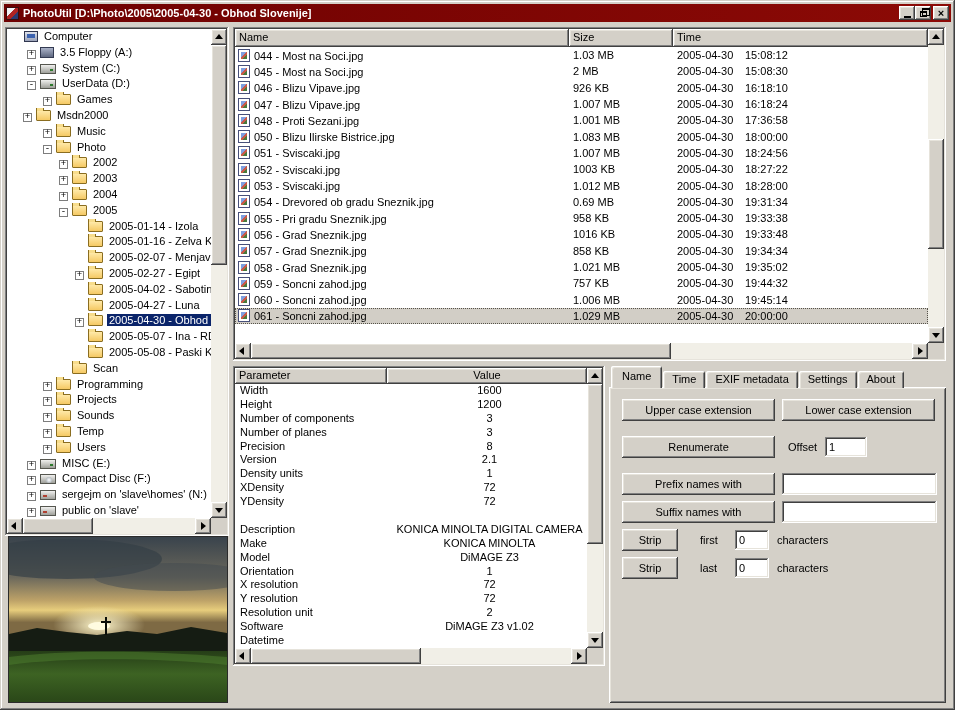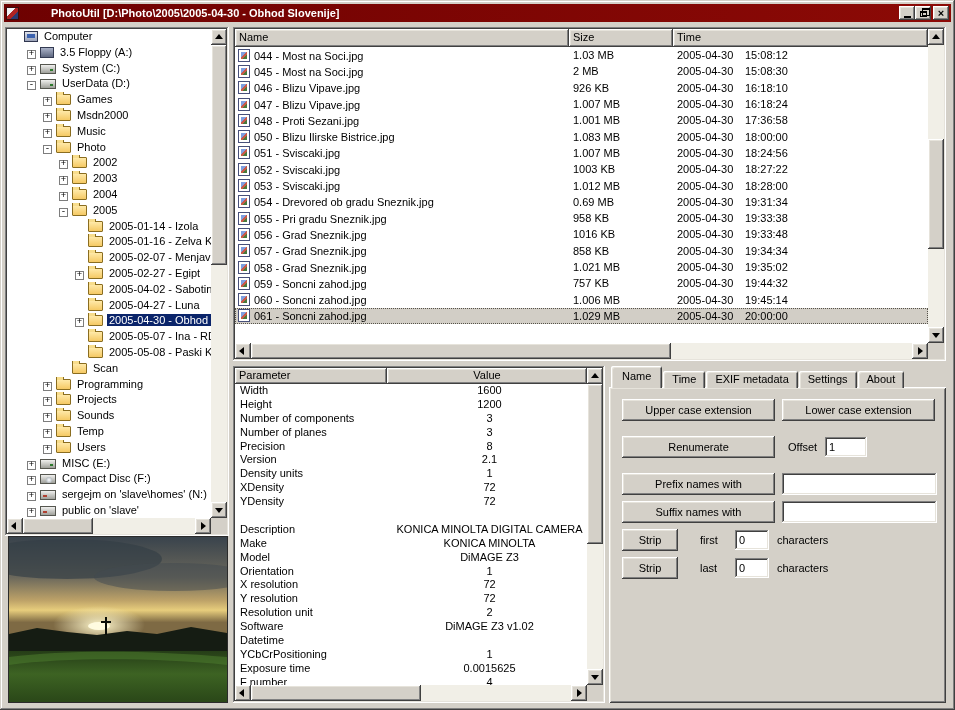--- a/index.html
+++ b/index.html
@@ -3,21 +3,21 @@
 <meta charset="utf-8">
 <style>
   html,body{margin:0;padding:0;background:#000;}
   *{box-sizing:border-box;}
   .window{
     position:relative;width:955px;height:710px;background:#d4d0c8;overflow:hidden;
     font-family:"Liberation Sans","DejaVu Sans",sans-serif;font-size:11px;color:#000;
     box-shadow:inset -1px -1px #404040, inset 1px 1px #d4d0c8, inset -2px -2px #808080, inset 2px 2px #ffffff;
   }
   
-  .titlebar{position:absolute;left:4px;top:4px;right:4px;height:18px;background:linear-gradient(90deg,#6e0101,#8c0a06);display:flex;align-items:center;gap:28px;}
+  .titlebar{position:absolute;left:4px;top:4px;right:4px;height:18px;background:linear-gradient(90deg,#6e0101,#8c0a06);display:flex;align-items:center;}
   .app-icon{width:13px;height:13px;margin:0 4px 0 2px;border:1px solid #3a0d0d;background:linear-gradient(135deg,#f0f0f4 0 38%,#b02424 38% 68%,#2c3a72 68% 100%);flex:none;}
   .title-text{color:#fff;font-weight:bold;white-space:nowrap;overflow:hidden;flex:1;}
   .title-buttons{display:flex;align-items:center;margin-right:2px;}
   .tbtn{width:16px;height:14px;display:inline-flex;align-items:center;justify-content:center;background:#d4d0c8;
     box-shadow:inset -1px -1px #404040, inset 1px 1px #ffffff, inset -2px -2px #808080, inset 2px 2px #e6e3db;}
   .tbtn.close{margin-left:2px;}
   .glyph-min{width:7px;height:2px;background:#000;margin-top:7px;}
   .glyph-max{position:relative;width:7px;height:6px;border:1px solid #000;border-top-width:2px;background:transparent;margin-top:2px;}
   .glyph-max::before{content:"";position:absolute;left:1px;top:-5px;width:6px;height:5px;border:1px solid #000;border-top-width:2px;}
   .glyph-close{font:bold 11px/11px "Liberation Sans",sans-serif;}
@@ -71,21 +71,21 @@
   .col-name{width:334px;} .col-size{width:104px;} .col-time{flex:1;}
   #file-rows{position:absolute;left:2px;top:20px;right:18px;bottom:18px;overflow:hidden;background:#fff;}
   .file-row{display:flex;height:16.3px;align-items:center;white-space:nowrap;}
   .file-row .fcell{overflow:hidden;}
   .file-row.focused{background:#d2cec6;outline:1px dotted #55524a;outline-offset:-1px;}
   .file-icon{display:inline-block;width:12px;height:13px;margin:0 4px 0 3px;vertical-align:-2px;background:#fff;border:1px solid #47507a;position:relative;}
   .file-icon::after{content:"";position:absolute;left:2px;top:2px;right:2px;bottom:2px;background:linear-gradient(135deg,#7f9fe0 0 45%,#c85a4a 45% 65%,#4a7a3a 65% 100%);}
   .fdate{display:inline-block;width:72px;padding-left:4px;}
   .col-size.fcell{padding-left:4px;}
   
-  .param-panel{left:233px;top:366px;width:372px;height:337px;}
+  .param-panel{left:233px;top:366px;width:372px;height:300px;}
   .param-header{position:absolute;left:2px;top:2px;right:18px;height:16px;display:flex;}
   .pcol-name{width:152px;} .pcol-val{flex:1;text-align:center;}
   .param-header .hcell{height:16px;padding:1px 4px;}
   #param-rows{position:absolute;left:2px;top:18px;right:18px;bottom:18px;overflow:hidden;background:#fff;}
   .param-row{display:flex;height:13.9px;line-height:13.5px;white-space:nowrap;}
   .param-row .pcol-name{padding-left:5px;overflow:hidden;}
   .param-row .pcol-val{padding-left:5px;overflow:hidden;}
   
   .tab-panel{position:absolute;left:609px;top:366px;width:337px;height:337px;}
   .tabs{position:relative;height:21px;padding-left:2px;z-index:2;}
@@ -124,21 +124,21 @@
     </span>
   </div>
 
   <div class="panel tree-panel">
     <div id="tree-items">
         <div class="tree-row" style="padding-left: 4px;"><span class="expander-spacer"></span><span class="tree-icon icon-computer"></span><span class="tree-label">Computer</span></div>
         <div class="tree-row" style="padding-left: 20px;"><span class="expander">+</span><span class="tree-icon icon-floppy"></span><span class="tree-label">3.5 Floppy (A:)</span></div>
         <div class="tree-row" style="padding-left: 20px;"><span class="expander">+</span><span class="tree-icon icon-drive"></span><span class="tree-label">System (C:)</span></div>
         <div class="tree-row" style="padding-left: 20px;"><span class="expander">-</span><span class="tree-icon icon-drive"></span><span class="tree-label">UserData (D:)</span></div>
         <div class="tree-row" style="padding-left: 36px;"><span class="expander">+</span><span class="tree-icon icon-folder"></span><span class="tree-label">Games</span></div>
-        <div class="tree-row" style="padding-left: 36px;"><span class="expander">+</span><span class="tree-icon icon-folder"></span><span class="tree-label">Msdn2000</span></div>
+        <div class="tree-row" style="padding-left: 16px;"><span class="expander">+</span><span class="tree-icon icon-folder"></span><span class="tree-label">Msdn2000</span></div>
         <div class="tree-row" style="padding-left: 36px;"><span class="expander">+</span><span class="tree-icon icon-folder"></span><span class="tree-label">Music</span></div>
         <div class="tree-row" style="padding-left: 36px;"><span class="expander">-</span><span class="tree-icon icon-folder"></span><span class="tree-label">Photo</span></div>
         <div class="tree-row" style="padding-left: 52px;"><span class="expander">+</span><span class="tree-icon icon-folder"></span><span class="tree-label">2002</span></div>
         <div class="tree-row" style="padding-left: 52px;"><span class="expander">+</span><span class="tree-icon icon-folder"></span><span class="tree-label">2003</span></div>
         <div class="tree-row" style="padding-left: 52px;"><span class="expander">+</span><span class="tree-icon icon-folder"></span><span class="tree-label">2004</span></div>
         <div class="tree-row" style="padding-left: 52px;"><span class="expander">-</span><span class="tree-icon icon-folder"></span><span class="tree-label">2005</span></div>
         <div class="tree-row" style="padding-left: 68px;"><span class="expander-spacer"></span><span class="tree-icon icon-folder"></span><span class="tree-label">2005-01-14 - Izola</span></div>
         <div class="tree-row" style="padding-left: 68px;"><span class="expander-spacer"></span><span class="tree-icon icon-folder"></span><span class="tree-label">2005-01-16 - Zelva K</span></div>
         <div class="tree-row" style="padding-left: 68px;"><span class="expander-spacer"></span><span class="tree-icon icon-folder"></span><span class="tree-label">2005-02-07 - Menjava</span></div>
         <div class="tree-row" style="padding-left: 68px;"><span class="expander">+</span><span class="tree-icon icon-folder"></span><span class="tree-label">2005-02-27 - Egipt</span></div>

